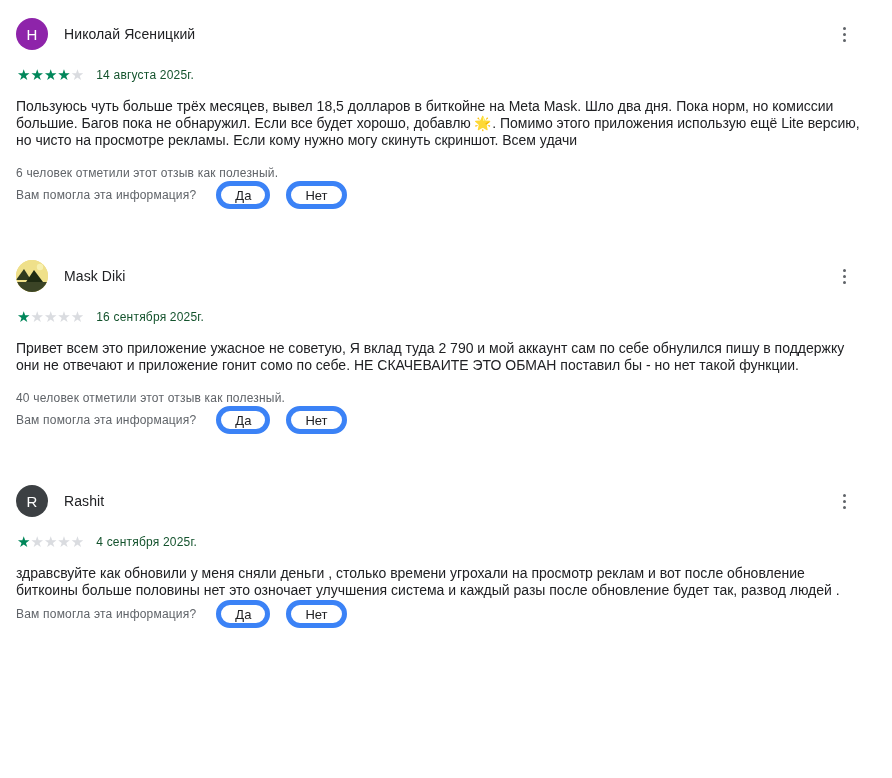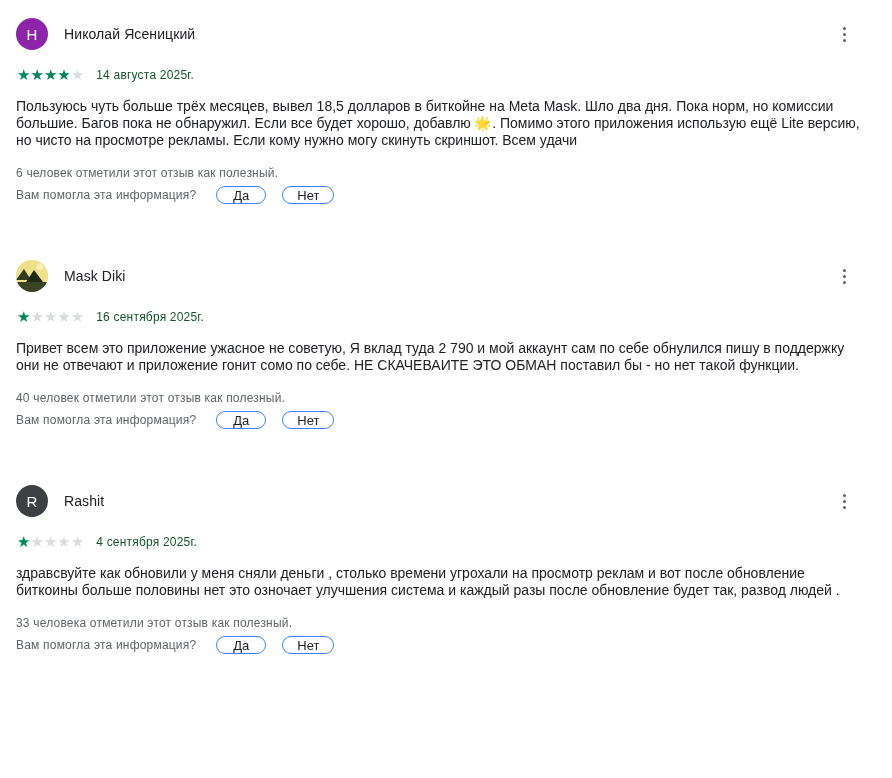--- a/index.html
+++ b/index.html
@@ -110,23 +110,23 @@
     height: 30px;
   }
   .feedback-label {
     font-size: 12px;
     color: #5f6368;
     letter-spacing: .2px;
   }
   .fb-btn {
     margin-left: 16px;
     min-width: 50px;
-    height: 18px;
+    height: 28px;
     padding: 0 14px;
-    border: 1px solid #3b82f6;
+    border: 5px solid #3b82f6;
     border-radius: 14px;
     background: #ffffff;
     font-family: "Liberation Sans", sans-serif;
     font-size: 13px;
     color: #202124;
     display: flex;
     align-items: center;
     justify-content: center;
     cursor: pointer;
     box-sizing: border-box;
@@ -209,21 +209,20 @@
     <div class="overflow-btn">
         <i></i>
         <i></i>
         <i></i>
       </div>
     <div class="rating-row">
       <div class="stars"><span class="on">★</span><span class="off">★★★★</span></div>
       <div class="review-date">4 сентября 2025г.</div>
     </div>
     <div class="review-body">здравсвуйте как обновили у меня сняли деньги , столько времени угрохали на просмотр реклам и вот после обновление биткоины больше половины нет это озночает улучшения система и каждый разы после обновление будет так, развод людей .</div>
-    <div class="helpful-count">33 человека отметили этот отзыв как полезный.</div>
     <div class="feedback-row">
       <span class="feedback-label">Вам помогла эта информация?</span>
       <button class="fb-btn">Да</button>
       <button class="fb-btn">Нет</button>
     </div>
   </div>
 
 </div>
 
 </body></html>

